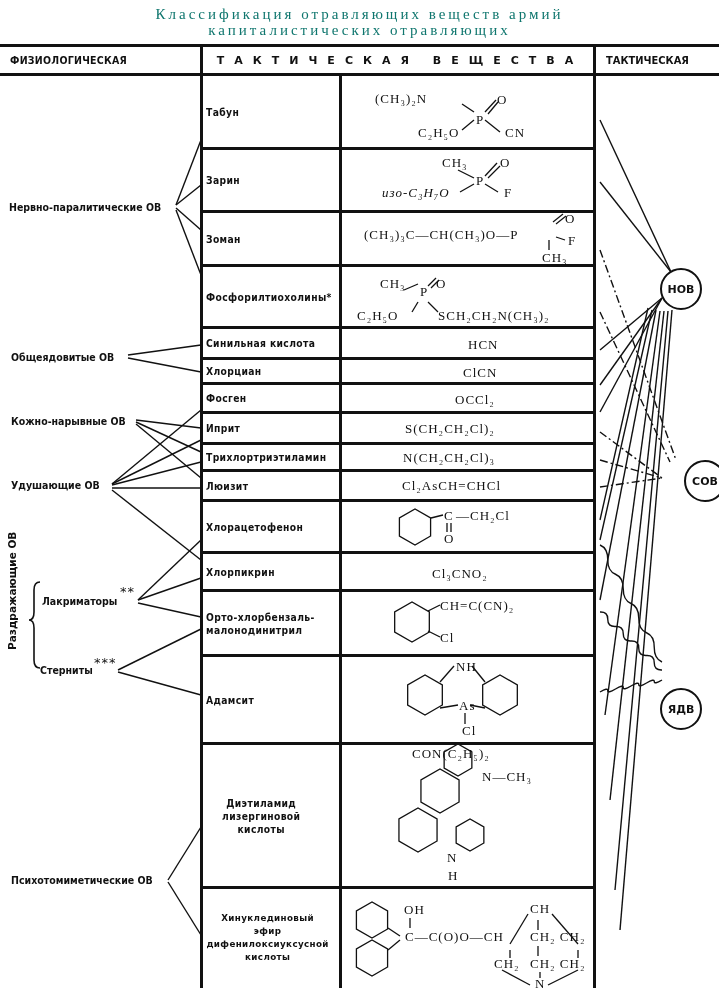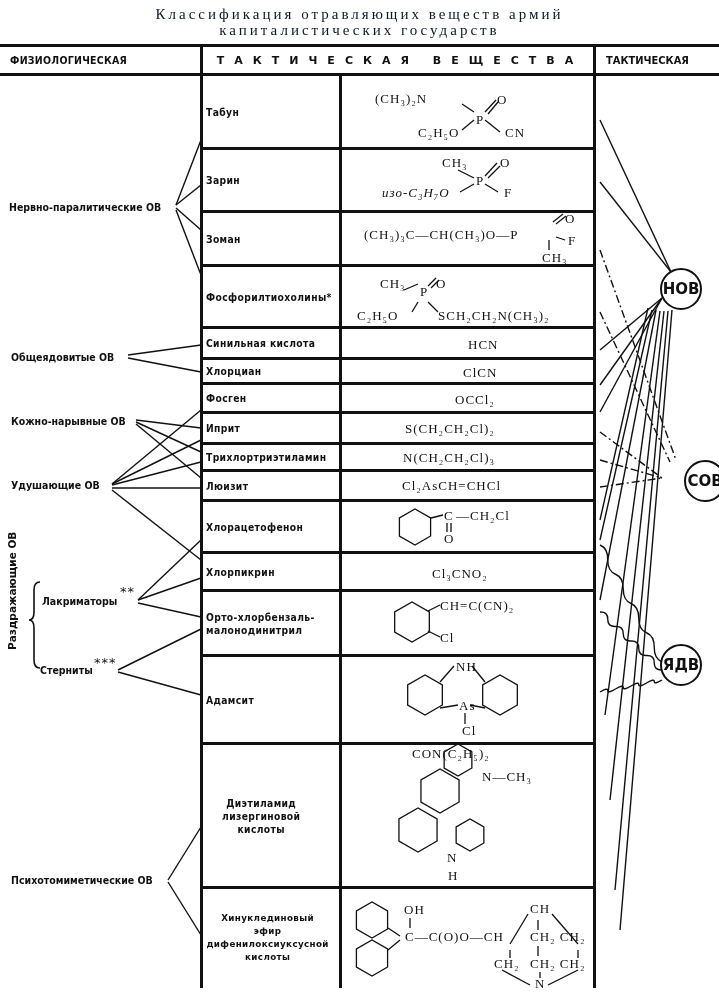--- a/index.html
+++ b/index.html
@@ -1,45 +1,45 @@
 <!DOCTYPE html>
 <html><head>
 <meta charset="utf-8">
 <style>
   html, body { margin:0; padding:0; background:#fff; }
   body { width:719px; height:1000px; position:relative; overflow:hidden;
          font-family:"Liberation Sans", sans-serif; color:#111; }
   .title { position:absolute; left:0; width:719px; text-align:center;
-           font-family:"Liberation Serif", serif; font-size:15px; letter-spacing:3px; color:#0f172a; }
+           font-family:"Liberation Serif", serif; font-size:15px; letter-spacing:3px; color:#0f766e; }
   #t1 { top:6px; } #t2 { top:22px; }
   .hdr { position:absolute; top:46px; height:28px; font-weight:bold; font-size:11px;
          display:flex; align-items:center; font-family:"DejaVu Sans", sans-serif; }
   #h-phys { left:10px; letter-spacing:0.3px; font-size:10.5px; transform:scaleX(0.9); transform-origin:left; }
   #h-agents { left:210px; width:380px; justify-content:center; letter-spacing:10px; font-size:11px; }
   #h-tact { left:606px; font-size:11px; transform:scaleX(0.9); transform-origin:left; }
   svg#diagram { position:absolute; left:0; top:0; }
   .name { position:absolute; left:206px; width:132px; font-family:"DejaVu Sans", sans-serif;
           font-weight:bold; font-size:10px; letter-spacing:0.4px; display:flex; align-items:center;
           transform:scaleX(0.92); transform-origin:left; line-height:13px; }
   .name.center { justify-content:center; text-align:center; }
   .cls { position:absolute; font-family:"DejaVu Sans", sans-serif; font-weight:bold; font-size:10.5px;
          transform:scaleX(0.9); transform-origin:left; white-space:nowrap; }
   .node { position:absolute; width:42px; height:42px; border:2px solid #111; border-radius:50%;
           background:#fff; display:flex; align-items:center; justify-content:center;
-          font-family:"DejaVu Sans", sans-serif; font-weight:bold; font-size:15px; box-sizing:border-box; }
+          font-family:"DejaVu Sans", sans-serif; font-weight:bold; font-size:11px; box-sizing:border-box; }
   .stars { position:absolute; font-size:13px; font-family:"DejaVu Sans", sans-serif; letter-spacing:1px; }
   .vert { position:absolute; left:6px; top:650px; transform:rotate(-90deg); transform-origin:left top;
           font-family:"DejaVu Sans", sans-serif; font-weight:bold; font-size:10.5px; white-space:nowrap; }
   .ftxt { font-family:"Liberation Serif", serif; font-size:13px; fill:#111; letter-spacing:1px; }
 </style>
 </head>
 <body>
 
 <div class="title" id="t1">Классификация отравляющих веществ армий</div>
-<div class="title" id="t2">капиталистических государств</div>
+<div class="title" id="t2">капиталистических отравляющих</div>
 
 <svg id="diagram" width="719" height="1000">
 
   <rect x="0" y="44" width="719" height="3" fill="#111"></rect>
   <rect x="0" y="73" width="719" height="3" fill="#111"></rect>
 
   <rect x="200" y="44" width="3" height="944" fill="#111"></rect>
   <rect x="339" y="75" width="3" height="913" fill="#111"></rect>
   <rect x="593" y="44" width="3" height="944" fill="#111"></rect>
   <g id="rowlines">
@@ -246,13 +246,13 @@
 <div class="cls" style="left:11px;top:479px">Удушающие ОВ</div>
 <div class="vert">Раздражающие ОВ</div>
 <div class="cls" style="left:42px;top:595px">Лакриматоры</div>
 <div class="stars" style="left:120px;top:584px">**</div>
 <div class="cls" style="left:40px;top:664px">Стерниты</div>
 <div class="stars" style="left:94px;top:655px">***</div>
 <div class="cls" style="left:11px;top:874px">Психотомиметические ОВ</div>
 
 <div class="node" style="left:660px;top:268px">НОВ</div>
 <div class="node" style="left:684px;top:460px">СОВ</div>
-<div class="node" style="left:660px;top:644px">ЯДВ</div>
+<div class="node" style="left:660px;top:688px">ЯДВ</div>
 
 </body></html>

